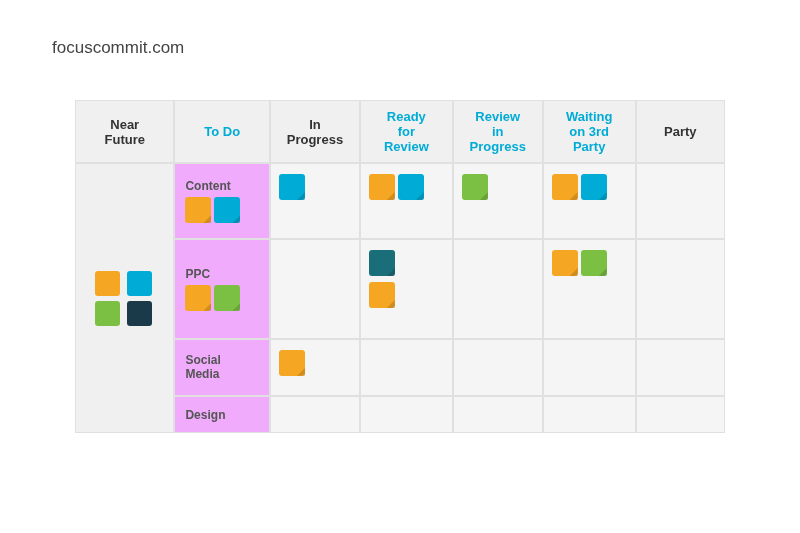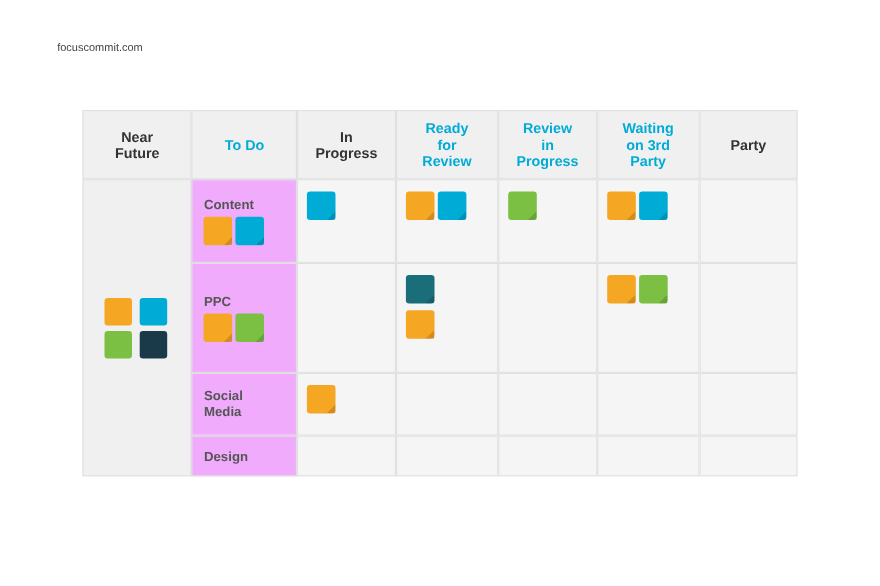--- a/index.html
+++ b/index.html
@@ -9,21 +9,21 @@
       width: 800px;
       height: 533px;
       overflow: hidden;
       position: relative;
     }
 
     .site-label {
       position: absolute;
       top: 38px;
       left: 52px;
-      font-size: 10px;
+      font-size: 17px;
       color: #444;
       font-weight: 400;
     }
 
     .board-container {
       position: absolute;
       top: 100px;
       left: 75px;
       right: 75px;
       bottom: 100px;

